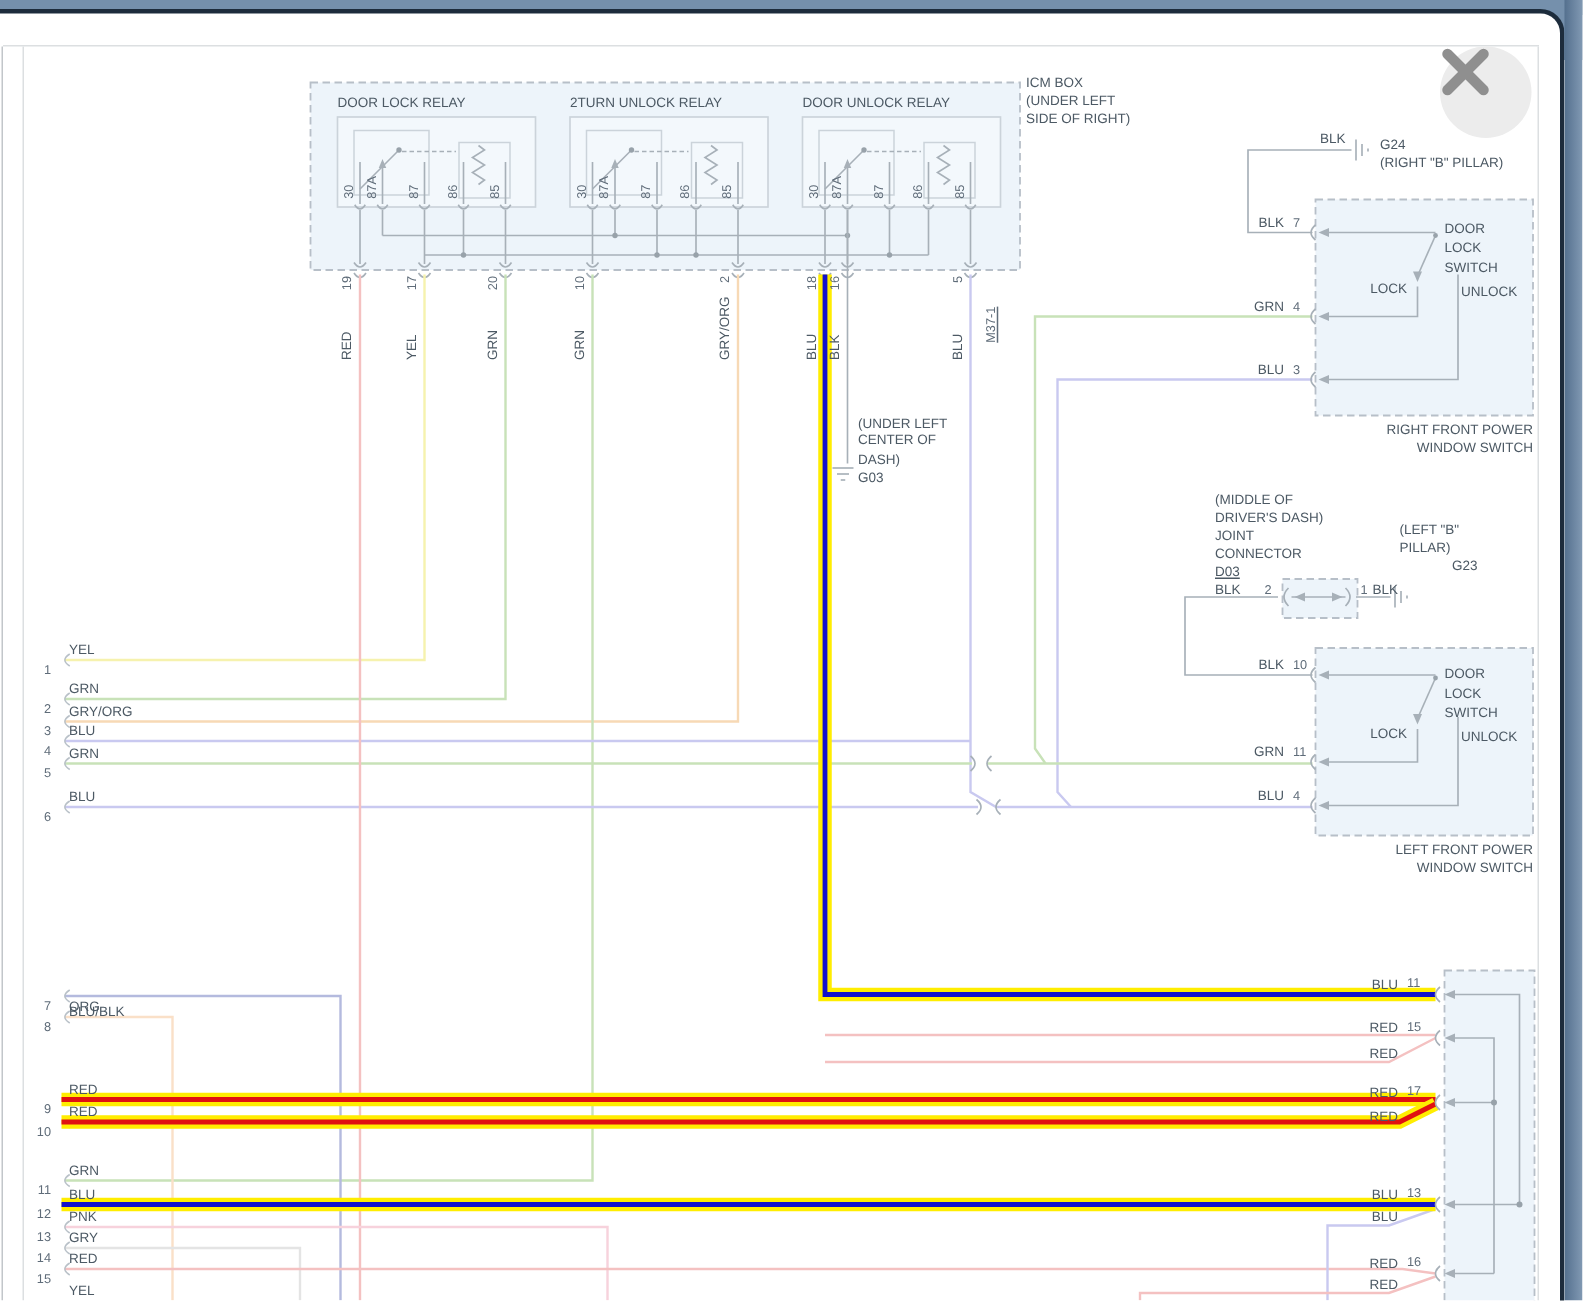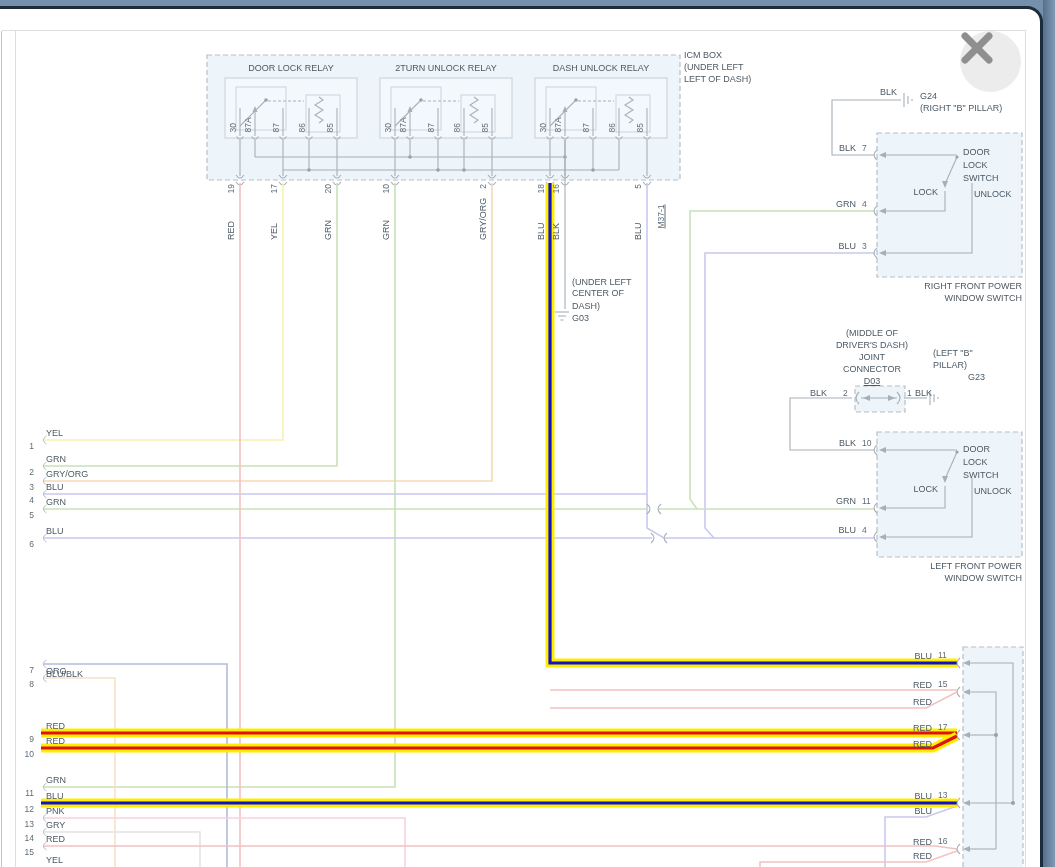--- a/index.html
+++ b/index.html
@@ -10,21 +10,21 @@
   .right-slate{position:absolute;left:1043px;top:0;width:12px;height:867px;
        background:linear-gradient(to right,#54708e,#8199b3);}
   .win{position:absolute;left:-20px;top:6px;width:1060px;height:880px;background:#fff;
        border-top:3px solid #1d2c3c;border-right:3px solid #1d2c3c;border-top-right-radius:16px;}
   .pline{position:absolute;background:#dcdfe1;}
   .stage{position:absolute;left:0;top:0;width:1055px;height:710px;}
   svg{position:absolute;left:0;top:0;}
   .lbl{position:absolute;font-size:9px;line-height:11px;color:#4c5964;white-space:nowrap;}
   .num{color:#5f6c79;font-size:8.5px;}
   .rt{text-align:right;}
-  .ctr{text-align:center;}
+  .ctr{text-align:left;}
   .rot{transform:rotate(-90deg);transform-origin:center;display:flex;justify-content:space-between;}
   .rot1{transform:rotate(-90deg);transform-origin:center;}
   .und{text-decoration:underline;}
   .closebtn{position:absolute;left:960px;top:31px;width:61px;height:61px;border-radius:50%;
        background:#ececec;display:flex;align-items:center;justify-content:center;cursor:pointer;}
 </style>
 <style>.gw{stroke:#a7b0b8;stroke-width:1.1}.pw{stroke-width:1.6}
 .hl{stroke:#ffed00;stroke-width:9}.hb{stroke:#1111cc;stroke-width:3.2}.hr{stroke:#e01111;stroke-width:3.2}</style></head>
 <body>
 
@@ -245,25 +245,25 @@
       <path d="M960 798 Q954 803 960 808" fill="none" class="gw"></path>
       <polygon points="963,803 970,800 970,806" fill="#a7b0b8"></polygon>
       <path d="M960 844 Q954 849 960 854" fill="none" class="gw"></path>
       <polygon points="963,849 970,846 970,852" fill="#a7b0b8"></polygon>
       <path d="M859 392 Q853 398 859 404" fill="none" class="gw"></path>
       <path d="M897 392 Q903 398 897 404" fill="none" class="gw"></path>
     </svg>
 
   <span class="lbl" style="left:684px;top:50px">ICM BOX</span>
   <span class="lbl" style="left:684px;top:62px">(UNDER LEFT</span>
-  <span class="lbl" style="left:684px;top:74px">LEFT OF DASH)</span>
+  <span class="lbl" style="left:684px;top:74px">SIDE OF RIGHT)</span>
 
   <span class="lbl ctr" style="left:225px;top:63px;width:132px">DOOR LOCK RELAY</span>
   <span class="lbl ctr" style="left:380px;top:63px;width:132px">2TURN UNLOCK RELAY</span>
-  <span class="lbl ctr" style="left:535px;top:63px;width:132px">DASH UNLOCK RELAY</span>
+  <span class="lbl ctr" style="left:535px;top:63px;width:132px">DOOR UNLOCK RELAY</span>
 
   <span class="lbl rot1 und num" style="left:640px;top:202px;width:42px">M37-1</span>
 
   <span class="lbl" style="left:880px;top:87px">BLK</span>
   <span class="lbl" style="left:920px;top:91px">G24</span>
   <span class="lbl" style="left:920px;top:103px">(RIGHT "B" PILLAR)</span>
 
   <span class="lbl" style="left:572px;top:277px">(UNDER LEFT</span>
   <span class="lbl" style="left:572px;top:288px">CENTER OF</span>
   <span class="lbl" style="left:572px;top:301px">DASH)</span>

